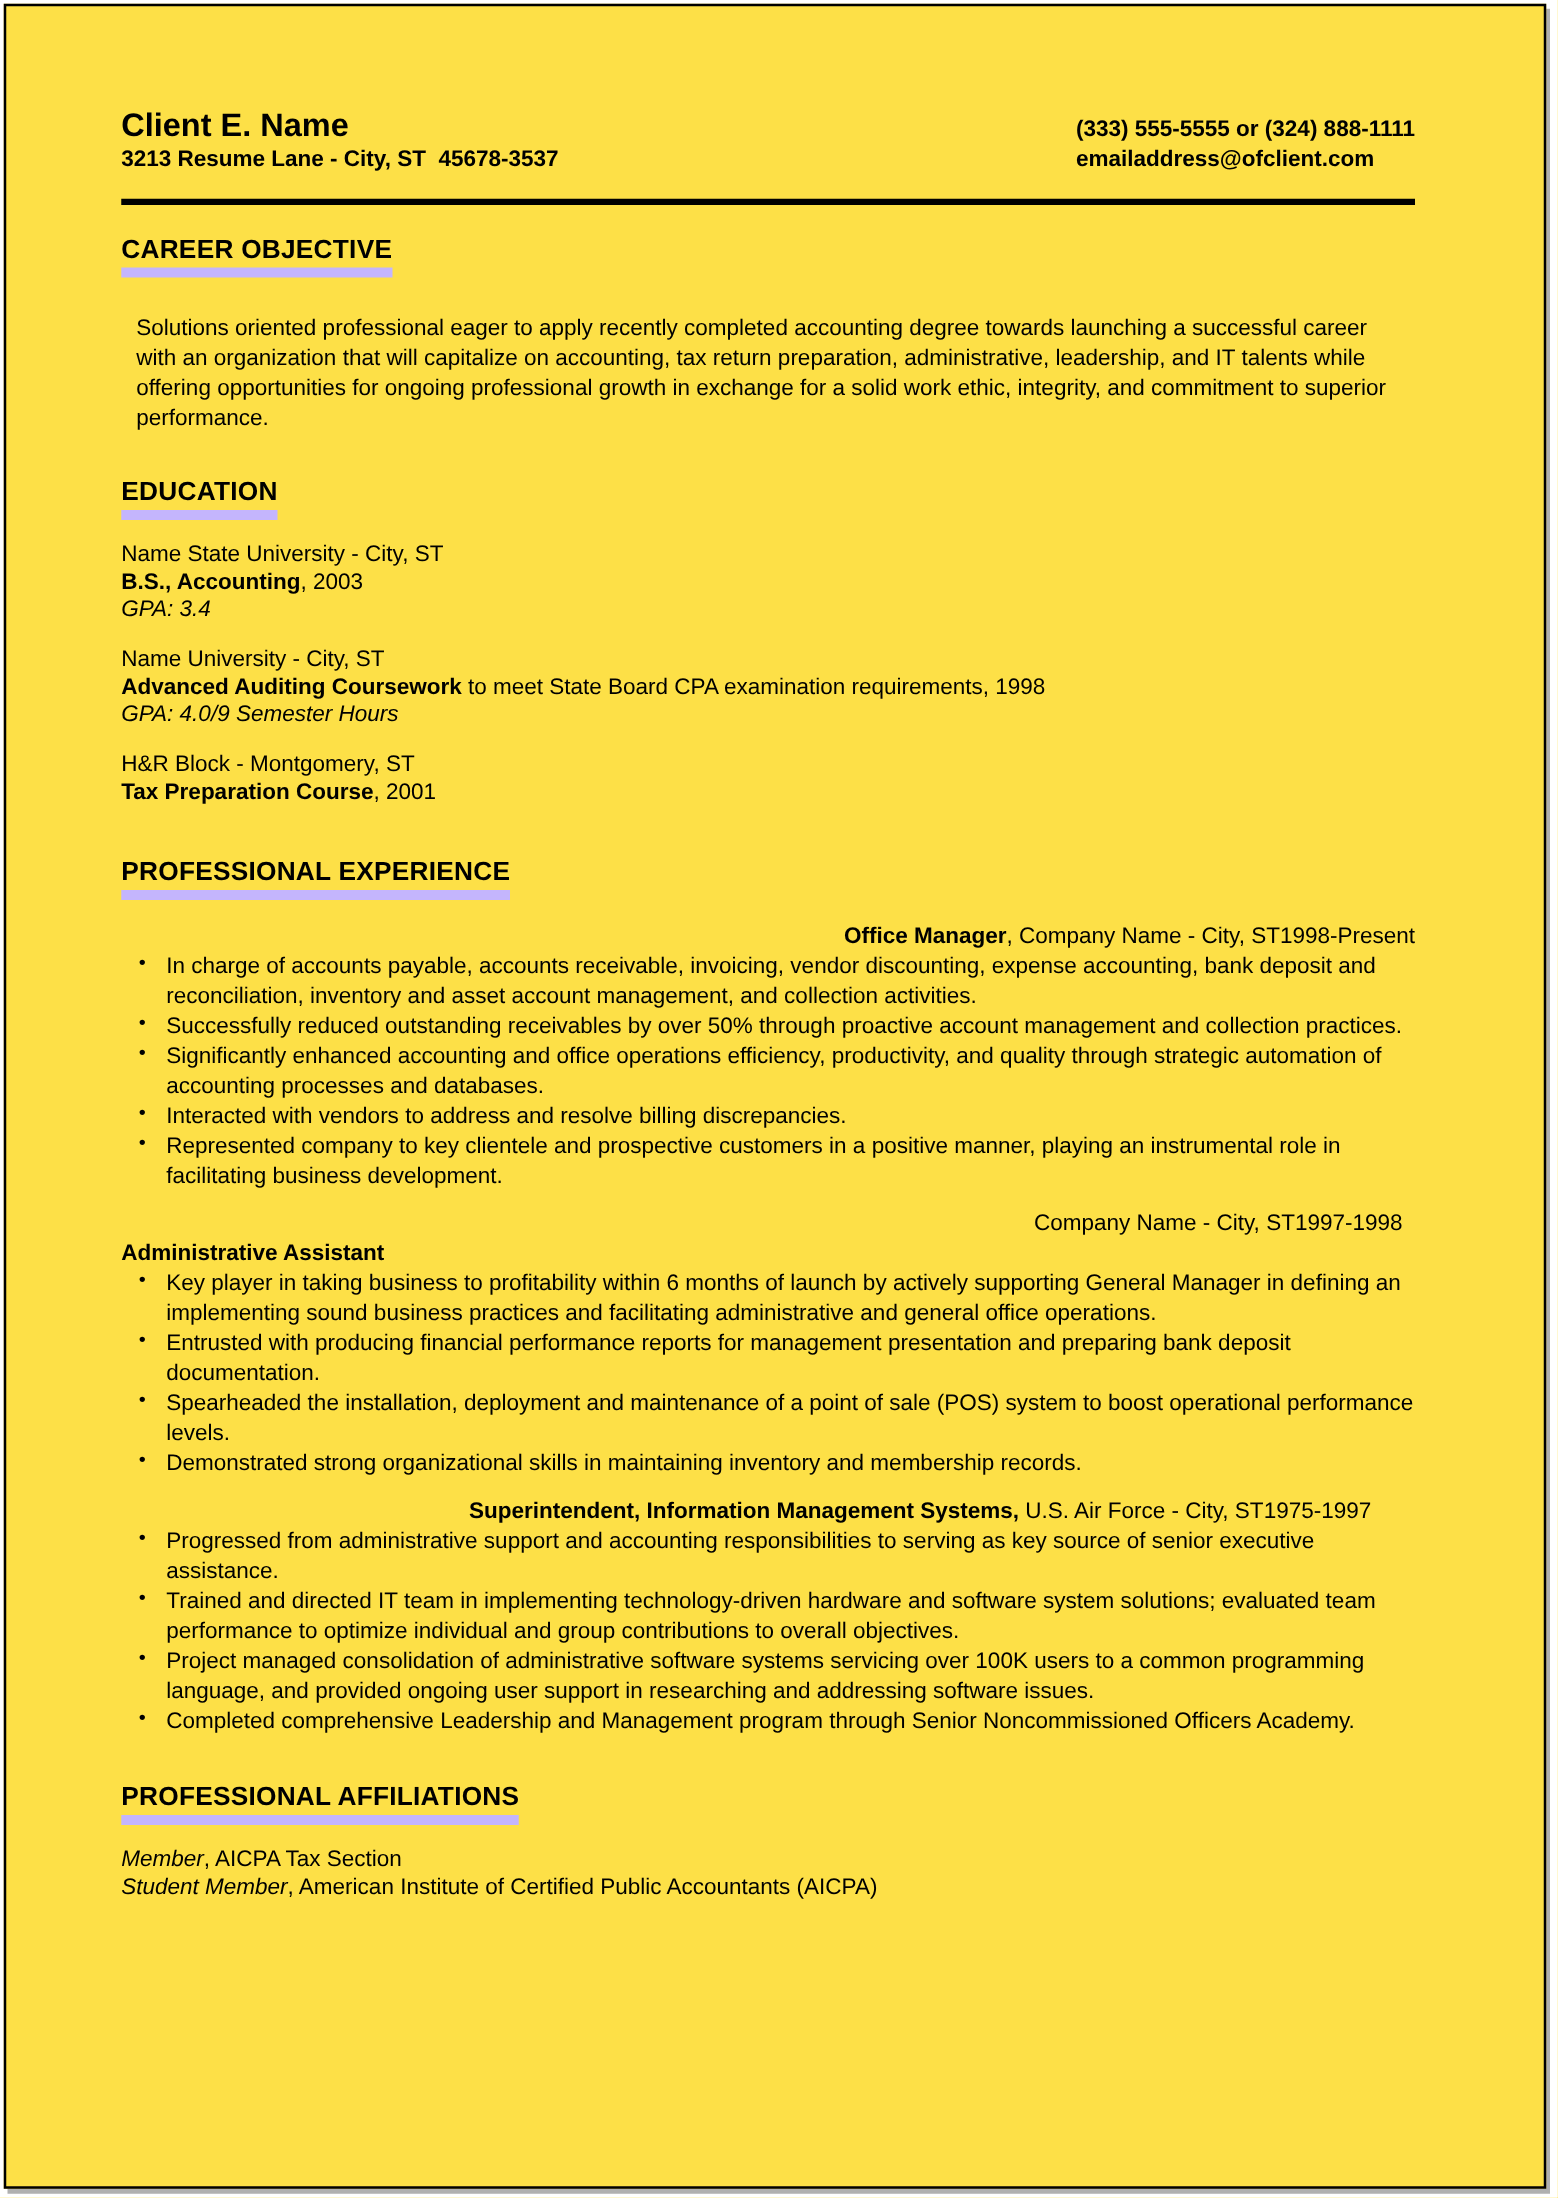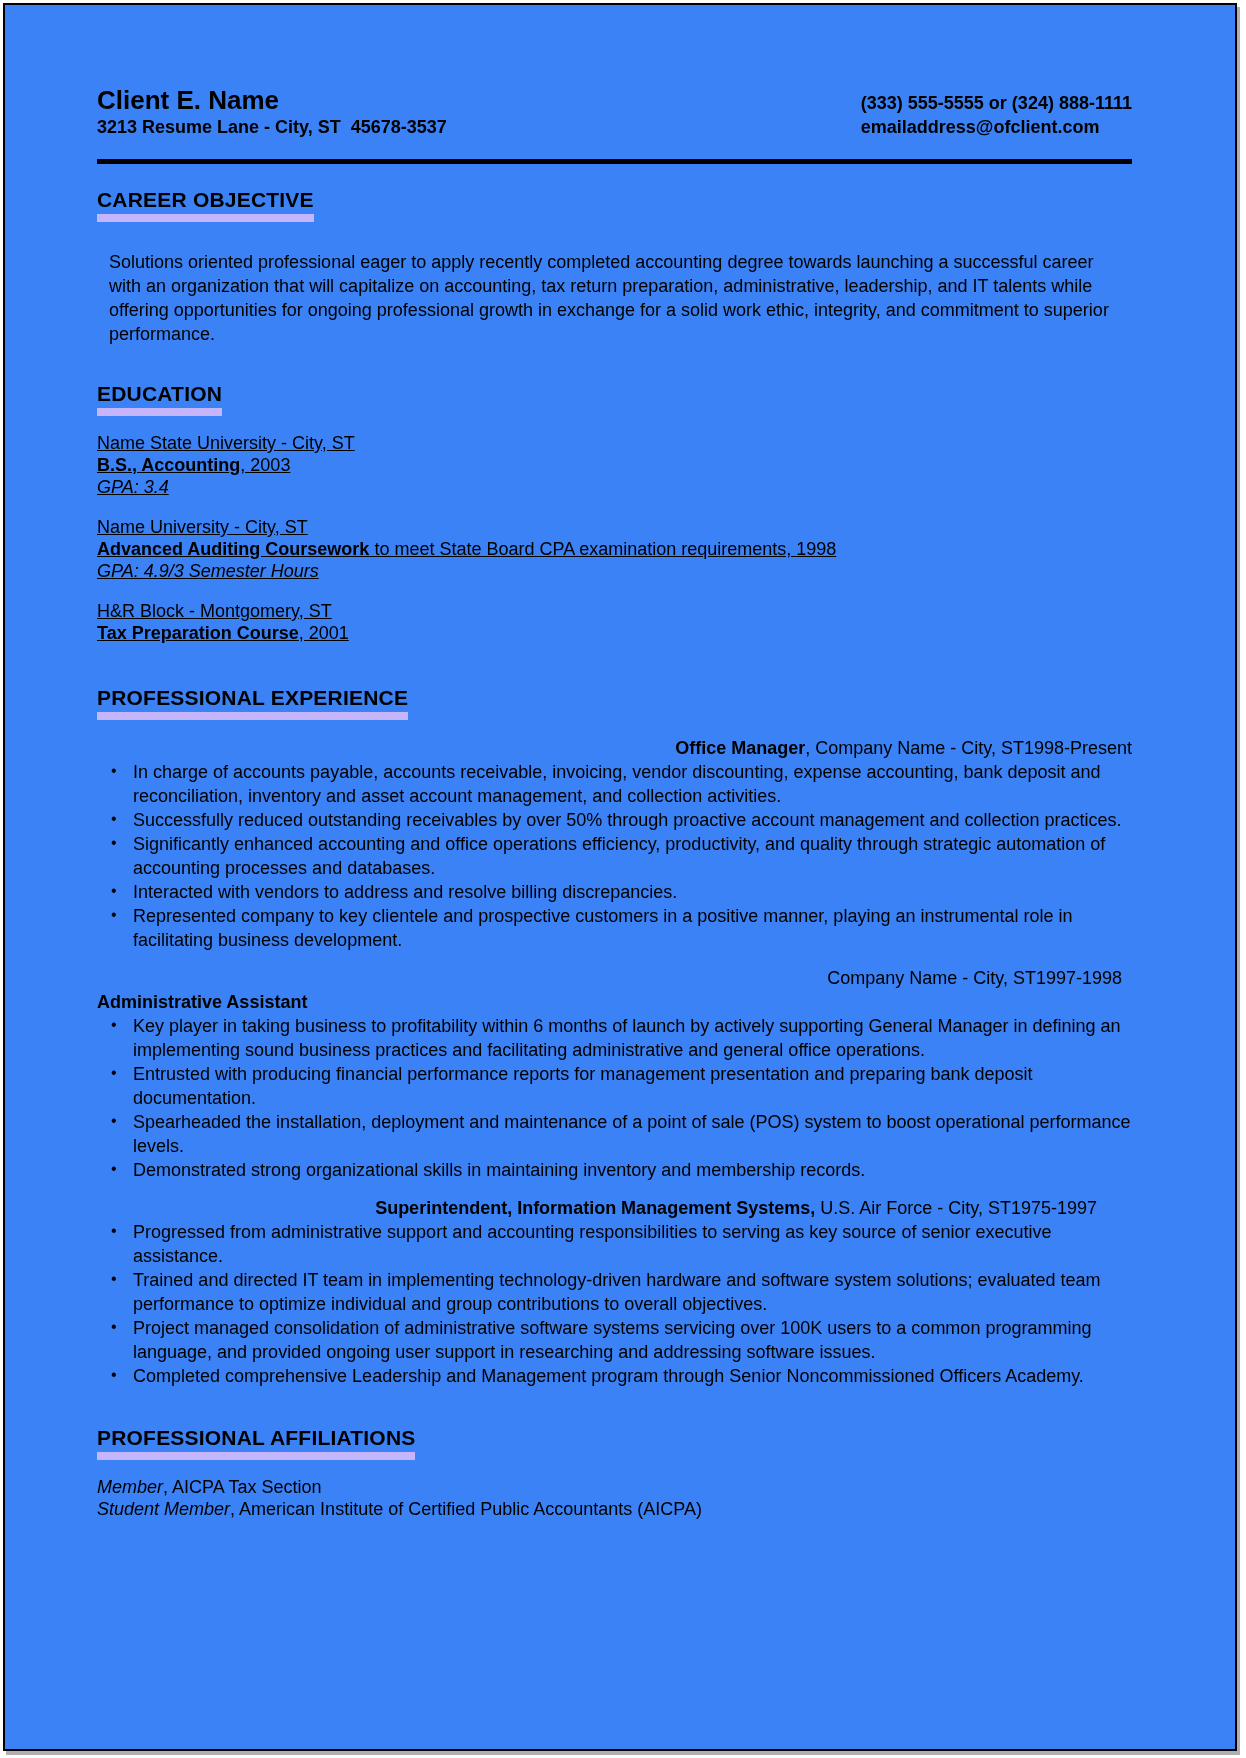--- a/index.html
+++ b/index.html
@@ -14,21 +14,21 @@
     font-family: "Liberation Sans", sans-serif;
     color: #000000;
   }
   .page {
     position: absolute;
     left: 3px;
     top: 3px;
     width: 1234px;
     height: 1748px;
     box-sizing: border-box;
-    background: #3b82f6;
+    background: #fde047;
     border: 2px solid #000000;
     box-shadow: 3px 4px 0 #b0b0b0;
     padding: 80px 103px 0 92px;
     overflow: hidden;
   }
   .header-row {
     display: flex;
     justify-content: space-between;
     align-items: flex-end;
   }
@@ -61,21 +61,20 @@
   .section-heading-wrap { display: block; }
   .body-text {
     font-size: 18px;
     line-height: 24px;
     margin: 12px;
   }
   .edu-entry { margin-bottom: 18px; }
   .edu-line {
     font-size: 18px;
     line-height: 22px;
-    text-decoration: underline;
   }
   .b { font-weight: bold; }
   .i { font-style: italic; }
   .job { margin-bottom: 14px; }
   .job-head {
     display: flex;
     justify-content: flex-end;
     font-size: 18px;
     line-height: 24px;
   }
@@ -136,21 +135,21 @@
 
     <div class="edu-entry">
       <div class="edu-line">Name State University - City, ST</div>
       <div class="edu-line"><span class="b">B.S., Accounting</span><span>, 2003</span></div>
       <div class="edu-line i">GPA: 3.4</div>
     </div>
 
     <div class="edu-entry">
       <div class="edu-line">Name University - City, ST</div>
       <div class="edu-line"><span class="b">Advanced Auditing Coursework</span><span> to meet State Board CPA examination requirements, 1998</span></div>
-      <div class="edu-line i">GPA: 4.9/3 Semester Hours</div>
+      <div class="edu-line i">GPA: 4.0/9 Semester Hours</div>
     </div>
 
     <div class="edu-entry">
       <div class="edu-line">H&amp;R Block - Montgomery, ST</div>
       <div class="edu-line"><span class="b">Tax Preparation Course</span><span>, 2001</span></div>
     </div>
   </div>
 
   <div class="section">
     <div class="section-heading-wrap">

